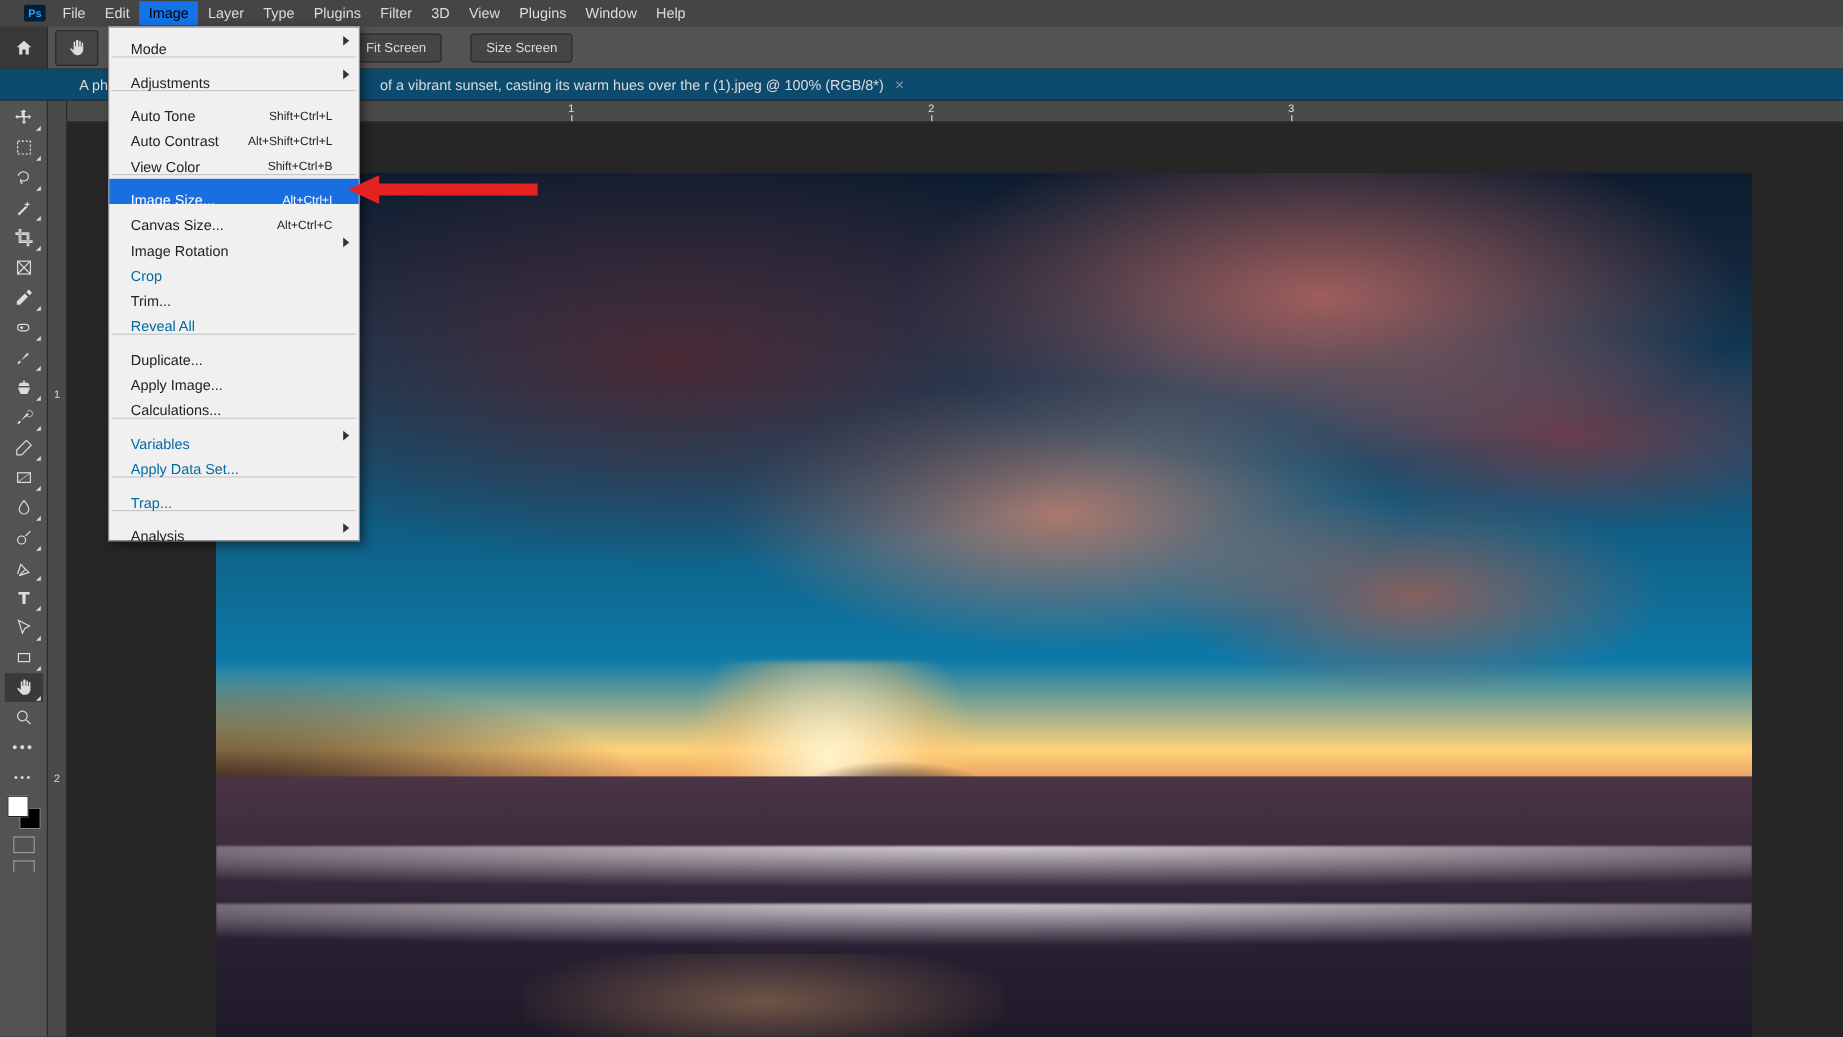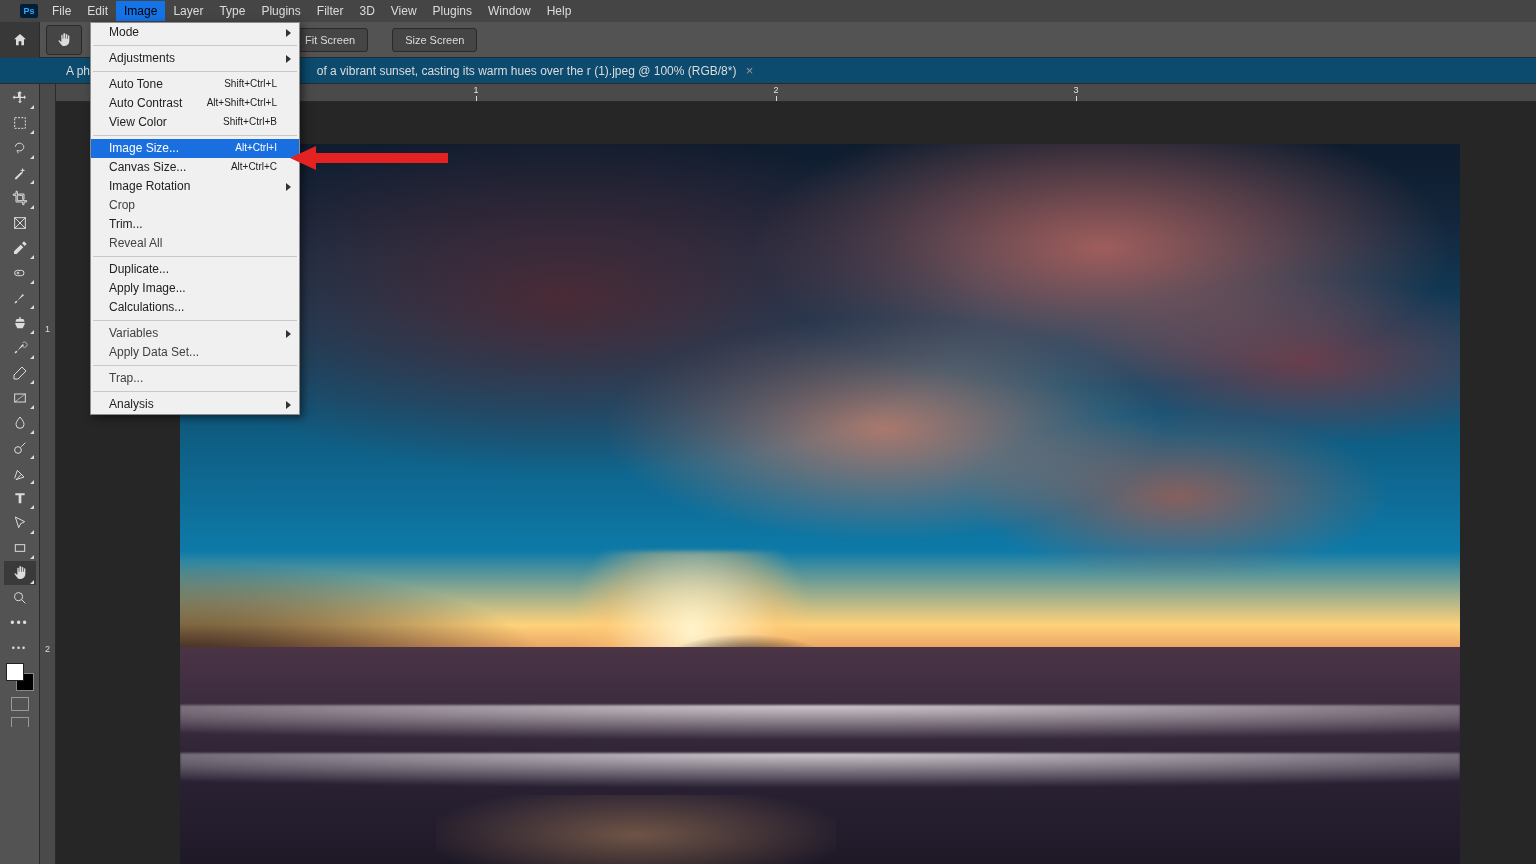--- a/index.html
+++ b/index.html
@@ -192,25 +192,25 @@
     width:210px;
     background:#f0f0f0;
     color:#222;
     border:1px solid #8c8c8c;
     box-shadow:3px 3px 8px rgba(0,0,0,.5);
     z-index:100;
     font-size:12px;
   }
   .dropdown .row{
     display:flex;align-items:center;
-    padding:1px 22px 3px 18px;
+    padding:18px 22px 3px 18px;
     position:relative;
     height:19px;
   }
-  .dropdown .row.dis{color:#404040;}
+  .dropdown .row.dis{color:#0369a1;}
   .dropdown .row.hl{background:#1a6fe0;color:#fff;gap:48px;}
   .dropdown .row .sc{margin-left:auto;font-size:10px;}
   .dropdown .row .arw{position:absolute;right:8px;top:50%;transform:translateY(-50%);width:0;height:0;
     border-top:4px solid transparent;border-bottom:4px solid transparent;border-left:5px solid #333;}
   .dropdown hr{border:none;border-top:1px solid #c8c8c8;margin:3px 2px;}
   
   .redarrow{
     position:absolute;
     left:290px;top:146px;
     z-index:101;

